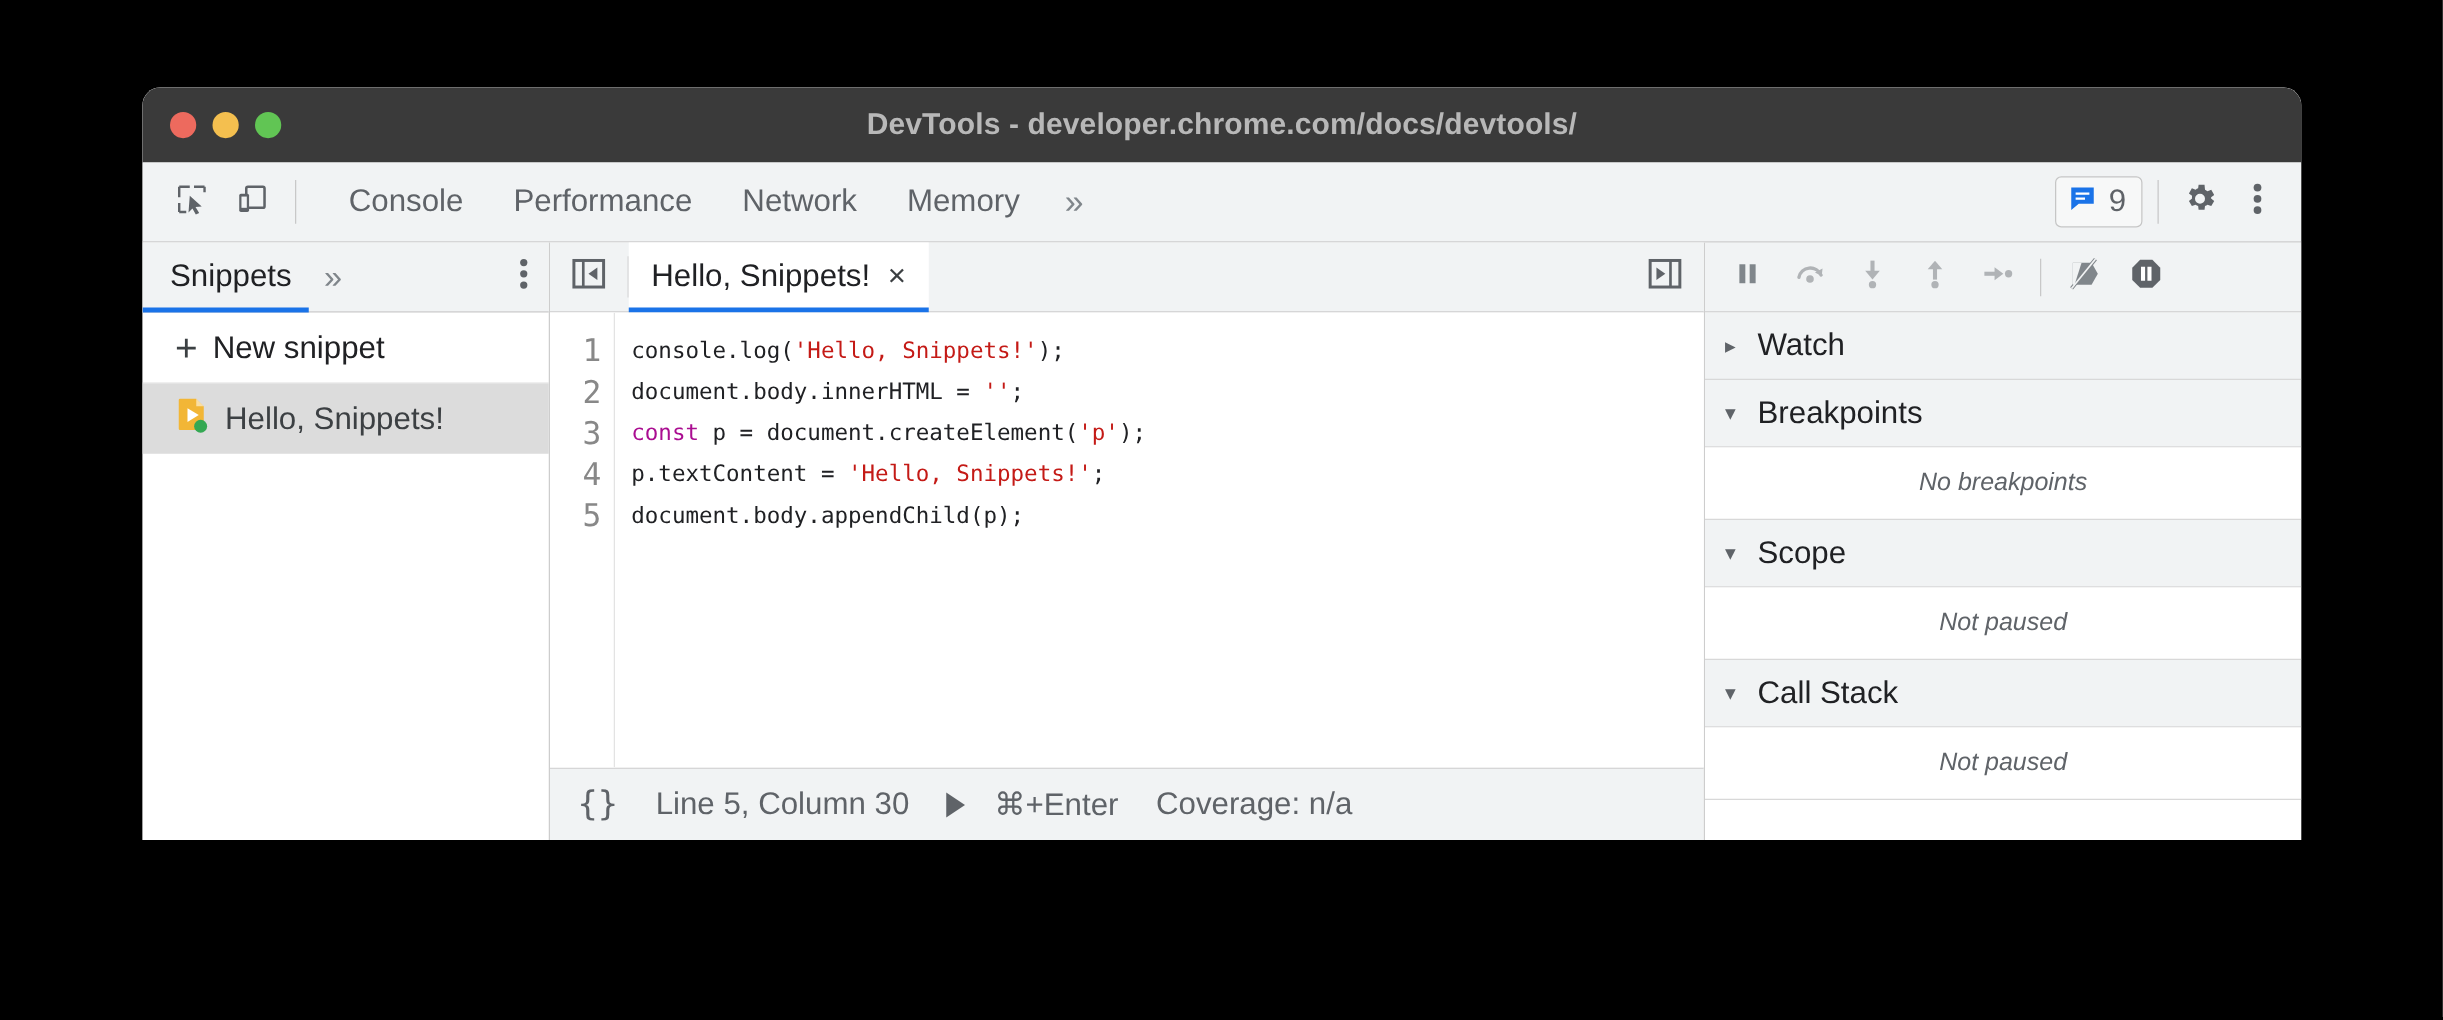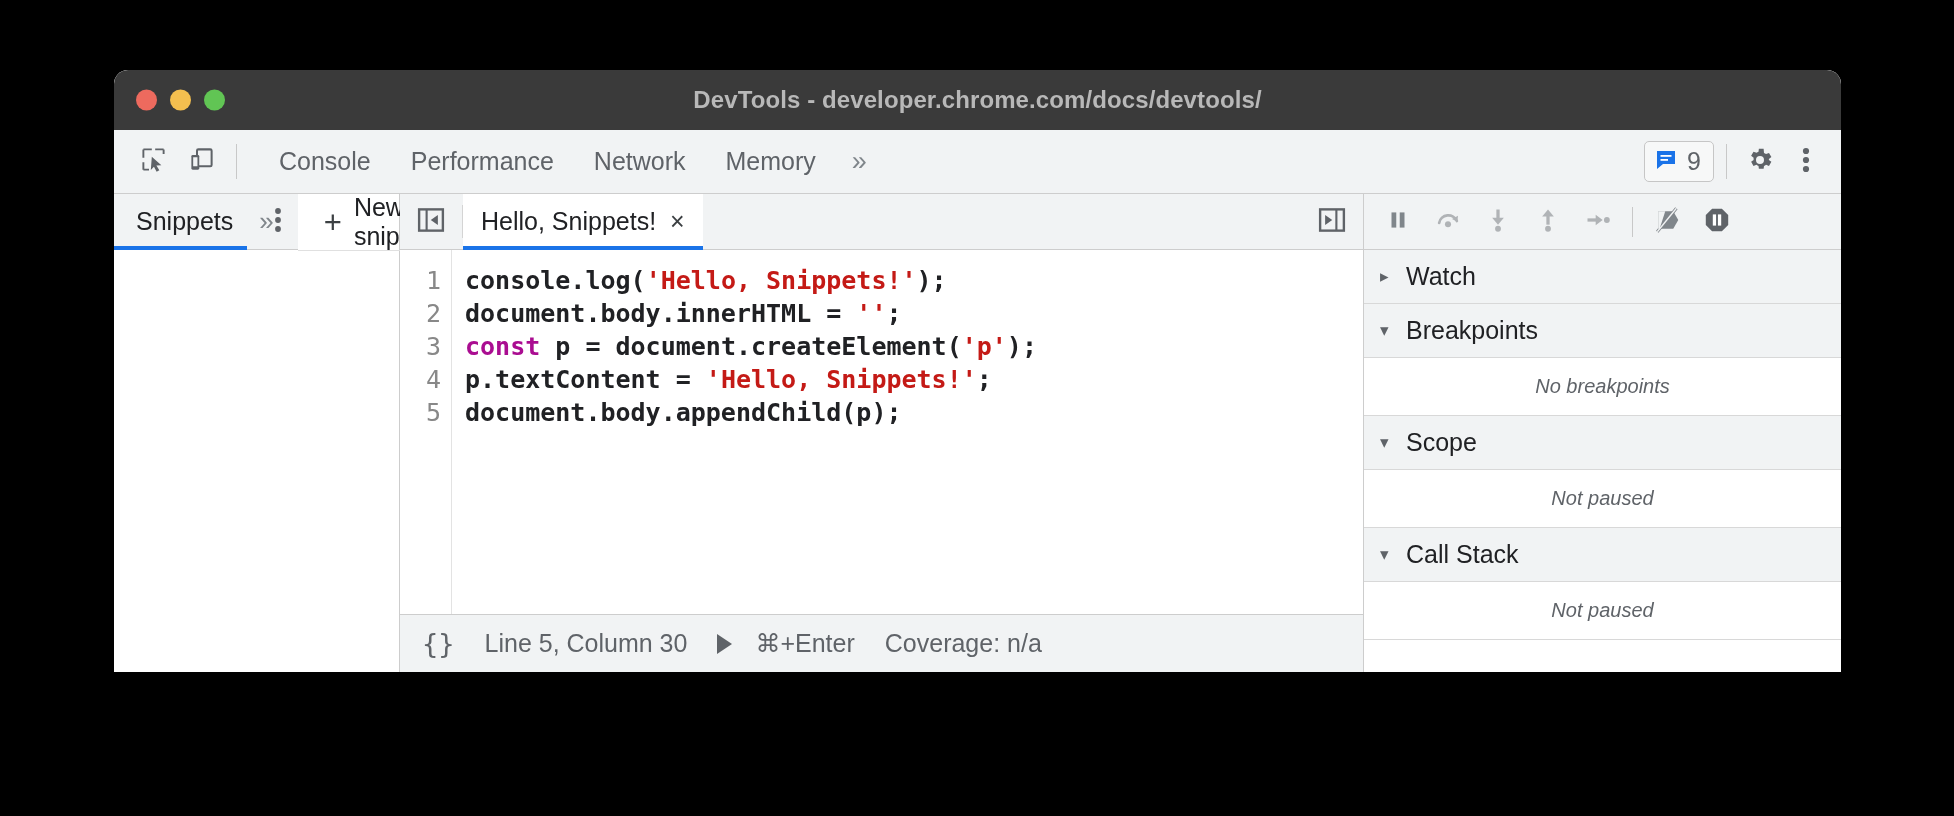--- a/index.html
+++ b/index.html
@@ -71,21 +71,21 @@
     display: flex; align-items: center; gap: 9px;
     border: 1px solid #c6c6c6; border-radius: 5px;
     padding: 5px 12px 5px 9px; cursor: pointer; background: #f7f8f8;
   }
   .msg-badge .count { font-size: 25px; color: #5f6368; }
 
   
   .panels { display: flex; height: calc(602px - 60px - 64px); }
 
   
-  .nav-pane { width: 286px; border-right: 1px solid #cdcdcd; background: #fff; display: flex; }
+  .nav-pane { width: 326px; border-right: 1px solid #cdcdcd; background: #fff; display: flex; flex-direction: column; }
   .nav-header {
     height: 56px; background: #f1f3f4; border-bottom: 1px solid #cdcdcd;
     display: flex; align-items: center; position: relative; padding-left: 14px;
   }
   .nav-tab {
     position: relative; font-size: 25px; color: #202124;
     padding: 0 8px; height: 100%; display: flex; align-items: center; cursor: pointer;
   }
   .nav-tab::after { content:""; position:absolute; left:-14px; right:-6px; bottom:-1px; height:4px; background:#1a73e8; }
   .nav-more { font-size: 26px; color: #80868b; margin-left: 18px; cursor: pointer; }
@@ -124,22 +124,22 @@
   .show-debugger { width: 62px; display:flex; align-items:center; justify-content:center; cursor:pointer; }
 
   .code-area { flex: 1; display: flex; overflow: hidden; position: relative; background: #fff; }
   .gutter {
     width: 52px; text-align: right; padding: 14px 10px 0 0;
     font-family: "DejaVu Sans Mono", monospace; font-size: 25px; line-height: 33px;
     color: #888; border-right: 1px solid #e3e3e3; user-select: none; background: #fff;
   }
   .code {
     flex: 1; padding: 14px 0 0 13px;
-    font-family: "DejaVu Sans Mono", monospace; font-size: 25px; line-height: 33px;
-    color: #202124; white-space: pre; overflow: hidden; font-weight: bold;
+    font-family: "DejaVu Sans Mono", monospace; font-size: 18px; line-height: 33px;
+    color: #202124; white-space: pre; overflow: hidden;
   }
   .tok-str { color: #c41a16; }
   .tok-kw  { color: #aa0d91; }
 
   .status-bar {
     height: 58px; border-top: 1px solid #cdcdcd; background: #f1f3f4;
     display: flex; align-items: center; gap: 30px; padding-left: 22px;
     font-size: 25px; color: #5f6368;
   }
   .braces { font-family: "DejaVu Sans Mono", monospace; font-size: 27px; color: #5f6368; cursor: pointer; }

